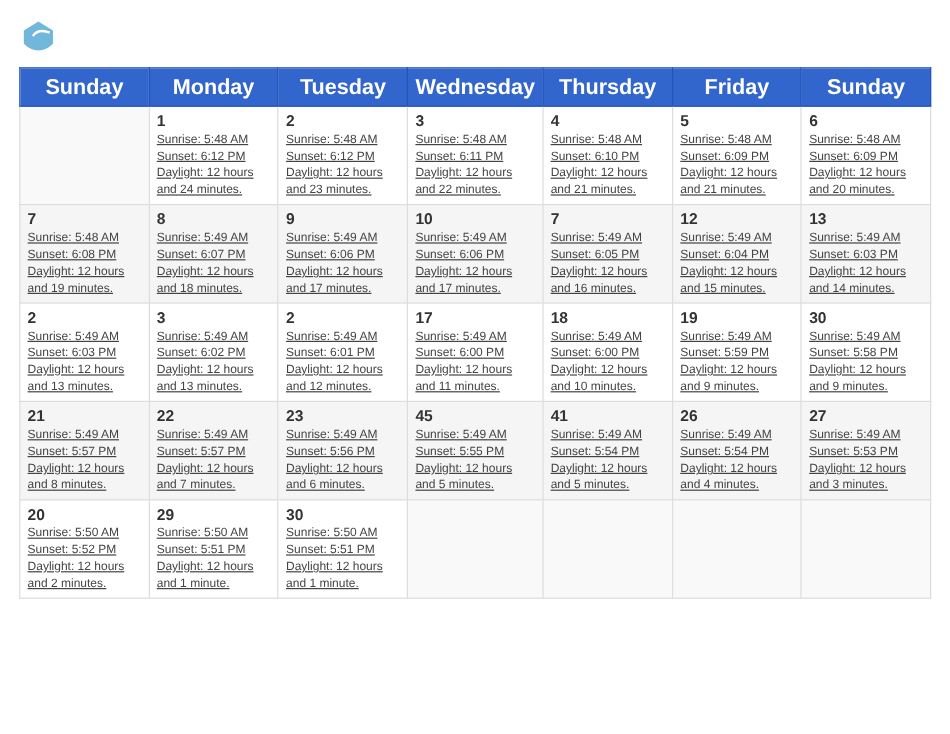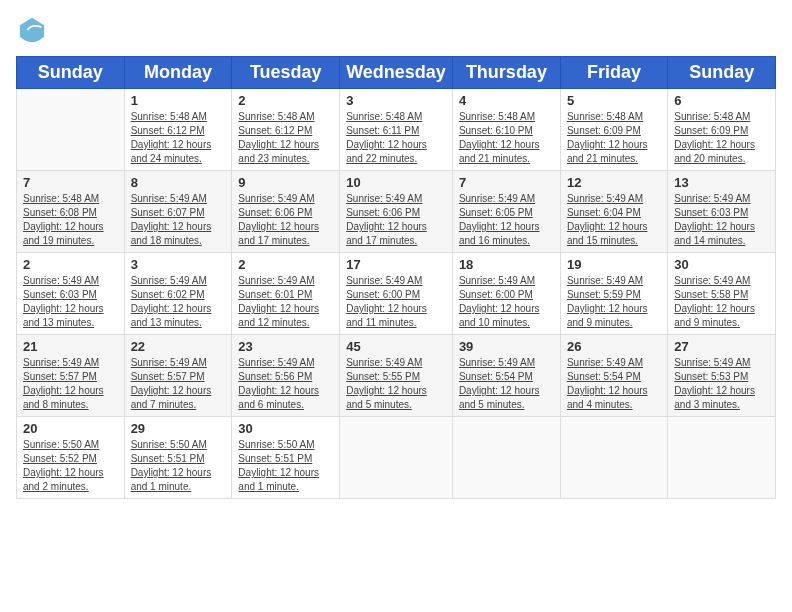--- a/index.html
+++ b/index.html
@@ -219,21 +219,21 @@
         </td>
         <td>
           <div class="day-number">23</div>
           <div class="day-info">Sunrise: 5:49 AM<br>Sunset: 5:56 PM<br>Daylight: 12 hours<br>and 6 minutes.</div>
         </td>
         <td>
           <div class="day-number">45</div>
           <div class="day-info">Sunrise: 5:49 AM<br>Sunset: 5:55 PM<br>Daylight: 12 hours<br>and 5 minutes.</div>
         </td>
         <td>
-          <div class="day-number">39</div>
+          <div class="day-number">41</div>
           <div class="day-info">Sunrise: 5:49 AM<br>Sunset: 5:54 PM<br>Daylight: 12 hours<br>and 5 minutes.</div>
         </td>
         <td>
           <div class="day-number">26</div>
           <div class="day-info">Sunrise: 5:49 AM<br>Sunset: 5:54 PM<br>Daylight: 12 hours<br>and 4 minutes.</div>
         </td>
         <td>
           <div class="day-number">27</div>
           <div class="day-info">Sunrise: 5:49 AM<br>Sunset: 5:53 PM<br>Daylight: 12 hours<br>and 3 minutes.</div>
         </td>

